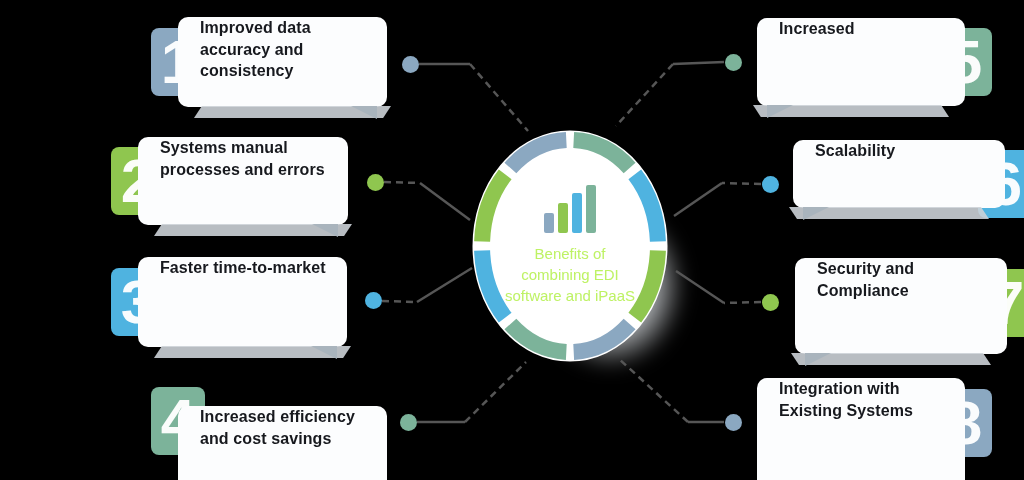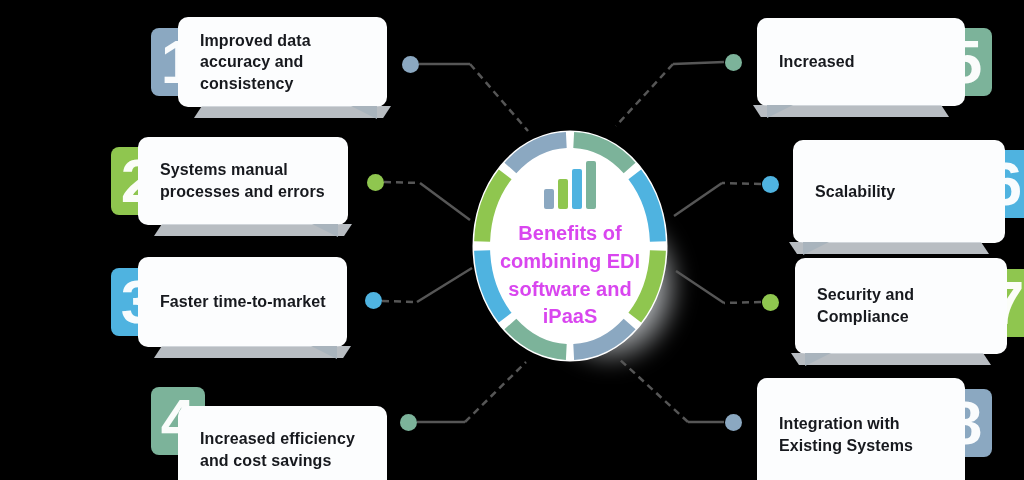--- a/index.html
+++ b/index.html
@@ -13,24 +13,24 @@
 
   
   .connectors{position:absolute;left:0;top:0;z-index:2;}
 
   
   .center-wrap{position:absolute;left:472px;top:130px;width:196px;height:232px;z-index:3;}
   .center-content{position:absolute;inset:0;display:flex;flex-direction:column;align-items:center;
         justify-content:center;text-align:center;}
   .bars{display:flex;align-items:flex-end;gap:4px;height:48px;margin-bottom:11px;}
   .bars span{display:block;width:10px;border-radius:2px;}
-  .center-title{width:142px;font-size:20px;font-weight:700;color:#d946ef;line-height:1.38;}
+  .center-title{width:142px;font-size:15px;font-weight:400;color:#bef264;line-height:1.38;}
 
   
-  .card{position:absolute;background:#fcfdfe;border-radius:10px;display:flex;align-items:center;
+  .card{position:absolute;background:#fcfdfe;border-radius:10px;display:flex;
         box-sizing:border-box;padding:0 8px 0 22px;z-index:3;}
   .card-label{font-size:16px;font-weight:600;color:#17191e;line-height:1.35;letter-spacing:.1px;}
   .card.left::before{content:"";position:absolute;left:16px;right:-4px;bottom:-11px;height:12px;
         background:#ccd2d7;opacity:.9;clip-path:polygon(4% 0,100% 0,96% 100%,0 100%);z-index:-1;}
   .card.right::before{content:"";position:absolute;right:16px;left:-4px;bottom:-11px;height:12px;
         background:#ccd2d7;opacity:.9;clip-path:polygon(0 0,96% 0,100% 100%,4% 100%);z-index:-1;}
   .card.left::after{content:"";position:absolute;right:10px;bottom:-12px;width:26px;height:13px;
         background:#a9b4bd;clip-path:polygon(0 0,100% 0,100% 100%);}
   .card.right::after{content:"";position:absolute;left:10px;bottom:-12px;width:26px;height:13px;
         background:#a9b4bd;clip-path:polygon(0 0,100% 0,0 100%);}
@@ -112,21 +112,21 @@
       <div class="card left" style="left: 178px; top: 377px; width: 209px; height: 88px; margin-top: 29px;">
         <div class="card-label">Increased efficiency and cost savings</div>
       </div>
       <div class="dot" style="left: 400px; top: 414px; background: rgb(124, 179, 154);"></div>
       <div class="badge" style="left: 938px; top: 28px; background: rgb(124, 179, 154);">5</div>
       <div class="card right" style="left: 757px; top: 18px; width: 208px; height: 88px;">
         <div class="card-label">Increased</div>
       </div>
       <div class="dot" style="left: 725px; top: 54px; background: rgb(124, 179, 154);"></div>
       <div class="badge" style="left: 978px; top: 150px; background: rgb(79, 179, 224);">6</div>
-      <div class="card right" style="left: 793px; top: 140px; width: 212px; height: 103px;">
+      <div class="card right" style="left: 793px; top: 140px; width: 212px; height: 68px;">
         <div class="card-label">Scalability</div>
       </div>
       <div class="dot" style="left: 762px; top: 176px; background: rgb(79, 179, 224);"></div>
       <div class="badge" style="left: 980px; top: 269px; background: rgb(143, 198, 79);">7</div>
       <div class="card right" style="left: 795px; top: 258px; width: 212px; height: 96px;">
         <div class="card-label">Security and Compliance</div>
       </div>
       <div class="dot" style="left: 762px; top: 294px; background: rgb(143, 198, 79);"></div>
       <div class="badge" style="left: 938px; top: 389px; background: rgb(139, 168, 193);">8</div>
       <div class="card right" style="left: 757px; top: 378px; width: 208px; height: 114px;">

